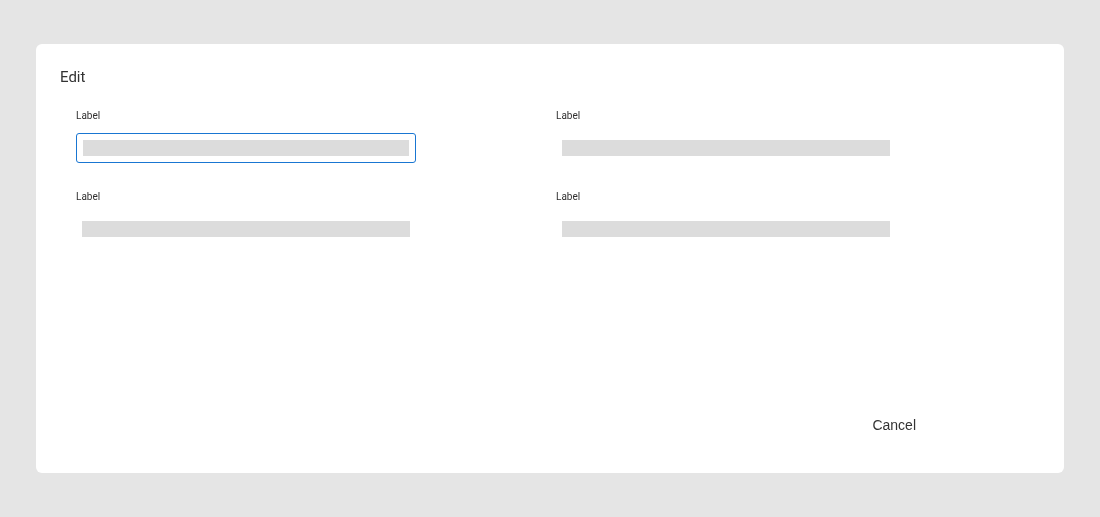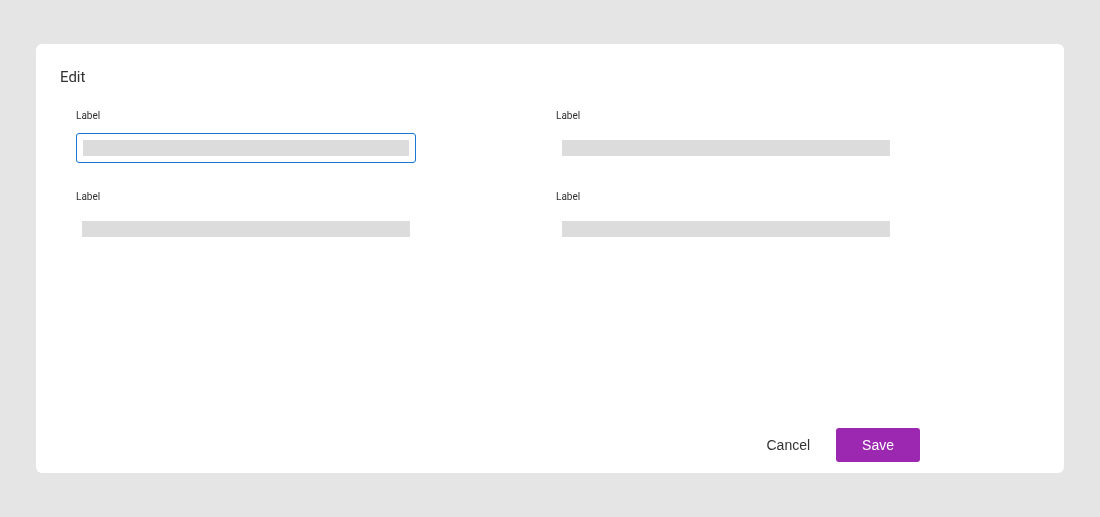--- a/index.html
+++ b/index.html
@@ -12,21 +12,21 @@
       background: #e5e5e5;
       width: 1100px;
       height: 517px;
       padding: 44px 36px;
     }
     .card {
       background: #fff;
       border-radius: 6px;
       width: 100%;
       height: 100%;
-      padding: 24px 24px 11px 24px;
+      padding: 24px 24px 32px 24px;
       position: relative;
       display: flex;
       flex-direction: column;
     }
     .card-title {
       font-size: 15px;
       color: #333;
       font-weight: 400;
       margin-bottom: 24px;
     }
@@ -125,15 +125,14 @@
         <div class="skel-input">
           <div class="skel-bar"></div>
         </div>
       </div>
     </div>
 
   </div>
 
   <div class="actions">
     <button class="btn-cancel">Cancel</button>
-    <button class="btn-save">Save</button>
   </div>
 </div>
 
 </body></html>

